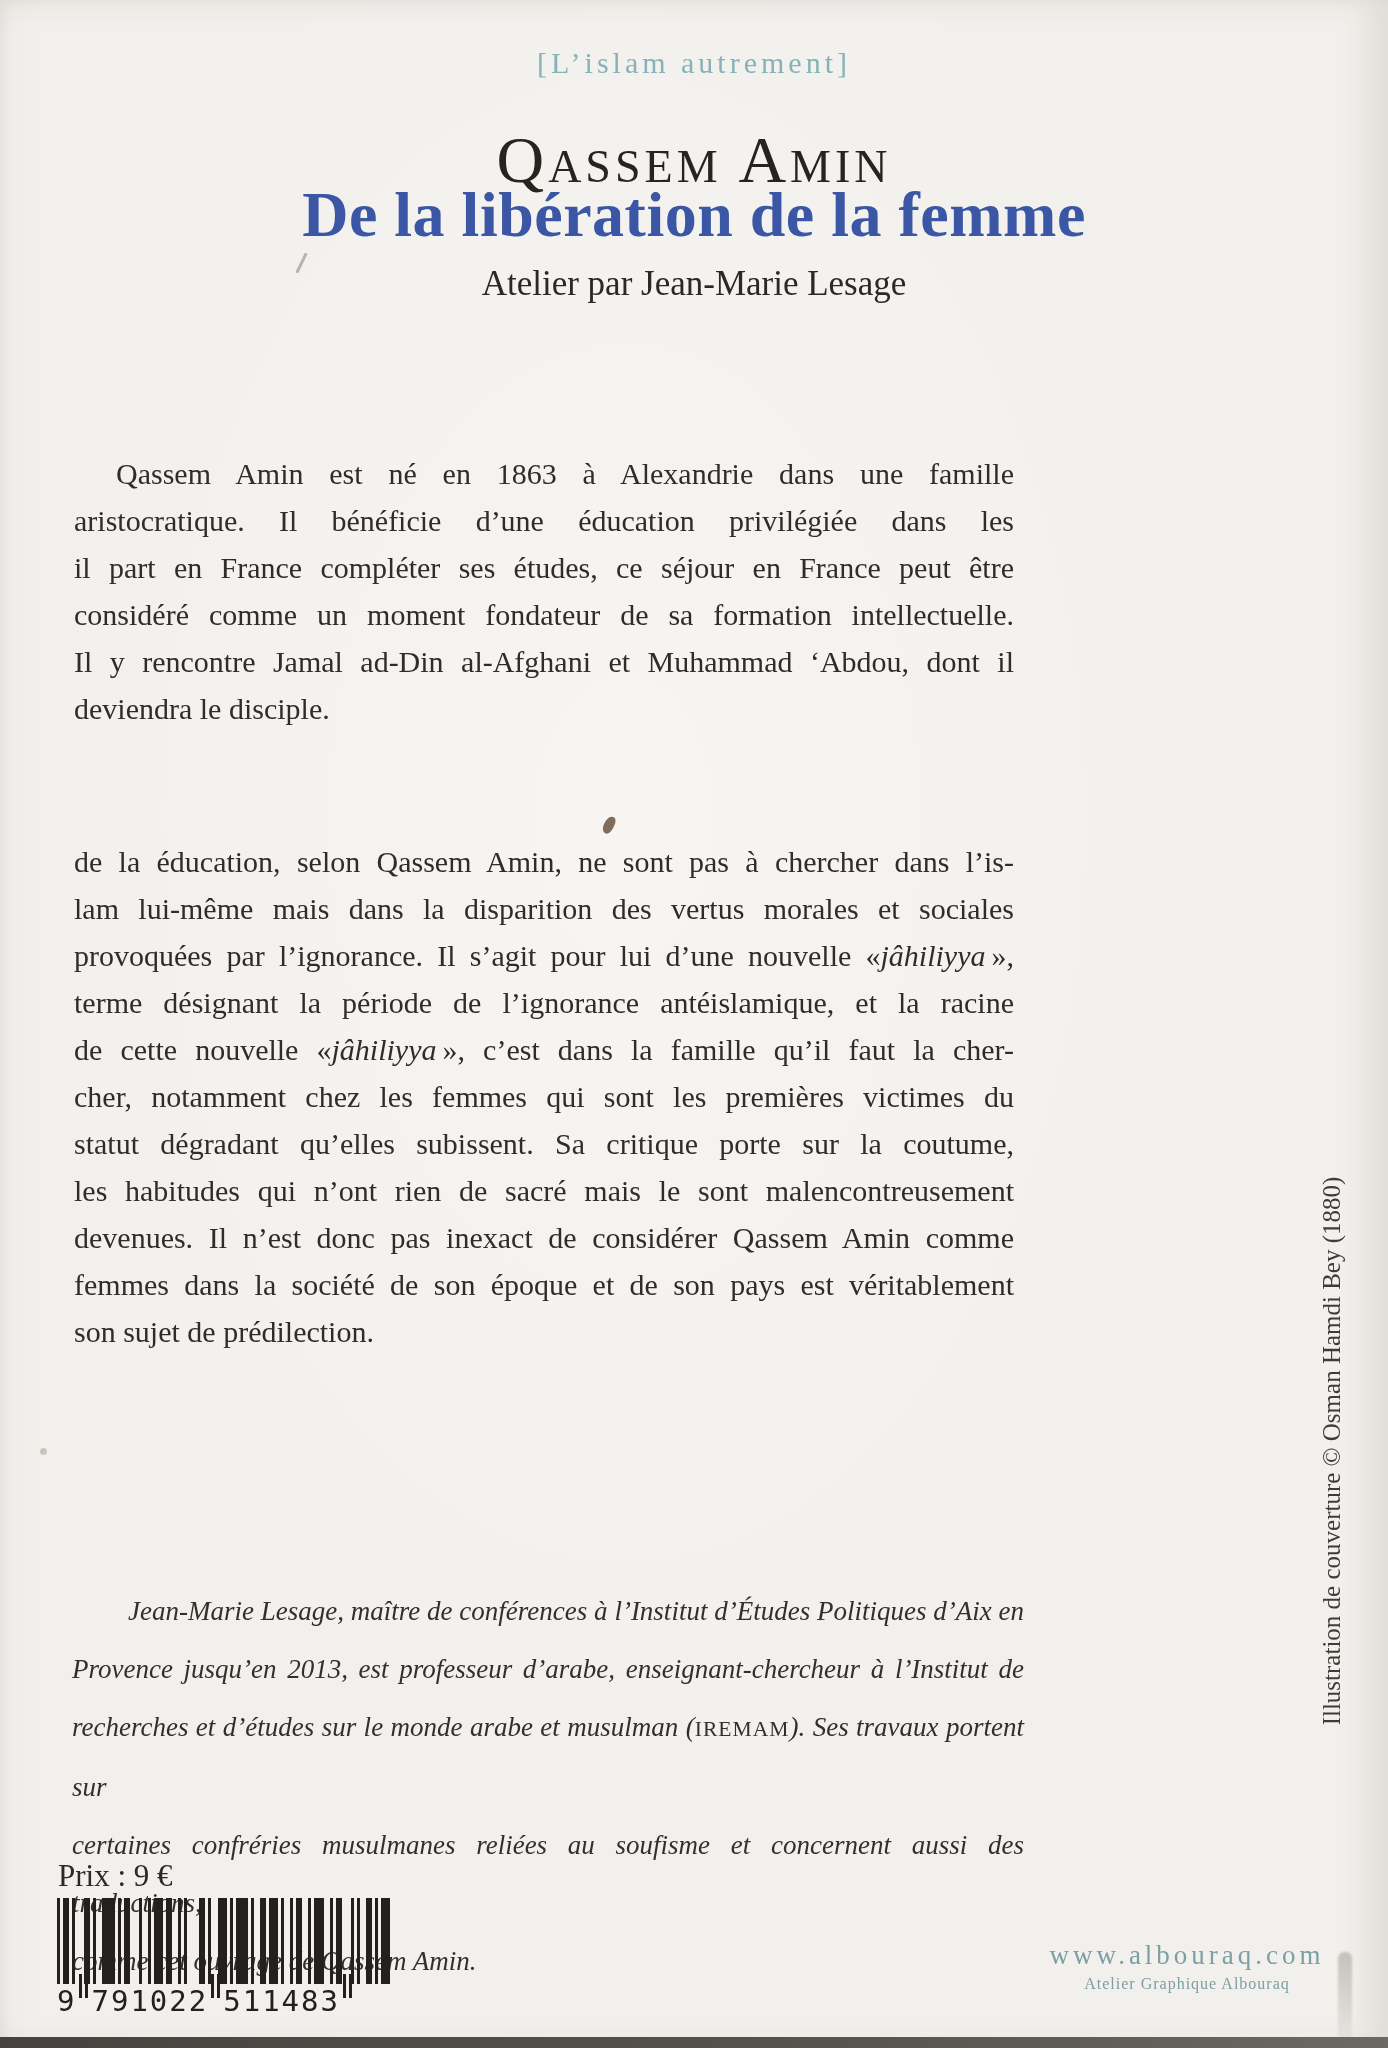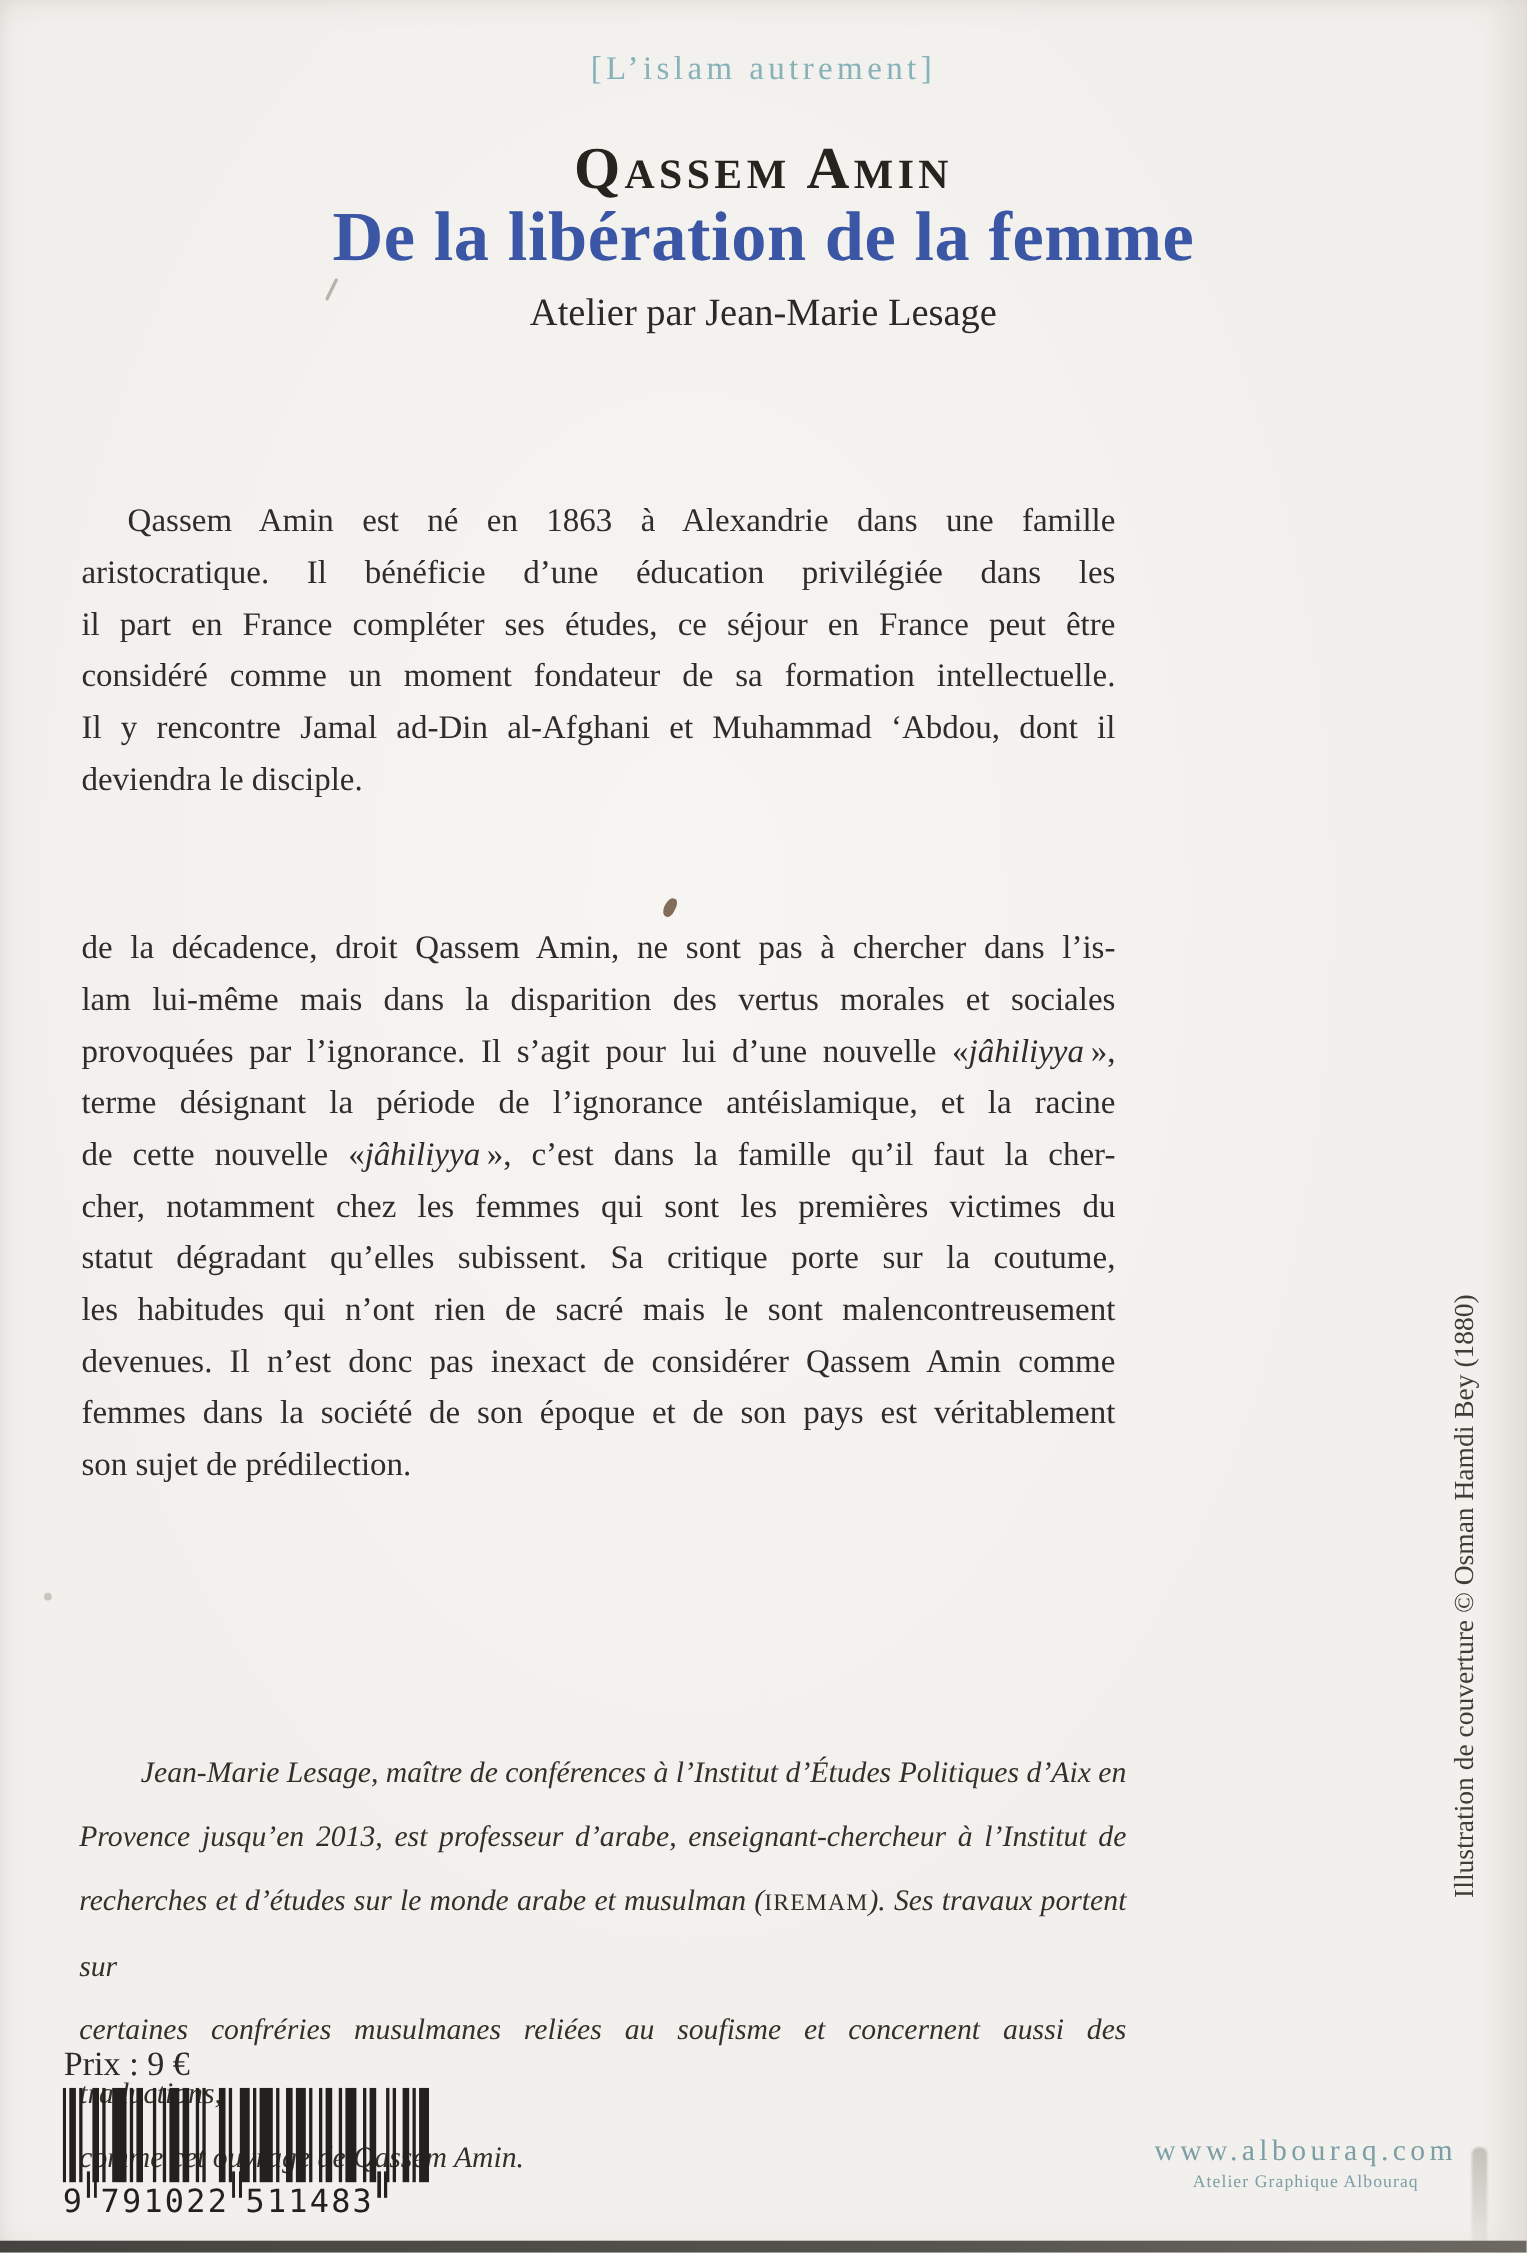--- a/index.html
+++ b/index.html
@@ -26,22 +26,22 @@
   .collection-label{
     position:absolute;top:46px;left:0;width:100%;
     text-align:center;
     font-size:30px;letter-spacing:4px;
     color:var(--label-teal);
   }
   .author{
     position:absolute;top:122px;left:0;width:100%;
     text-align:center;
     font-variant:small-caps;
-    font-weight:700;
-    font-size:54px;letter-spacing:4px;
+    font-weight:400;
+    font-size:66px;letter-spacing:4px;
     color:#26241f;
   }
   .title{
     position:absolute;top:178px;left:0;width:100%;
     text-align:center;
     font-weight:700;
     font-size:64px;letter-spacing:0.5px;
     color:var(--title-blue);
   }
   .subtitle{
@@ -167,21 +167,21 @@
       <div class="line">aristocratique. Il bénéficie d’une éducation privilégiée dans les</div>
       <div class="line">il part en France compléter ses études, ce séjour en France peut être</div>
       <div class="line">considéré comme un moment fondateur de sa formation intellectuelle.</div>
       <div class="line">Il y rencontre Jamal ad-Din al-Afghani et Muhammad ‘Abdou, dont il</div>
       <div class="line last">deviendra le disciple.</div>
     </div>
 
   <div class="ink-speck"></div>
 
   <div class="bodytext para2">
-      <div class="line">de la décadence, droit Qassem Amin, ne sont pas à chercher dans l’is-</div>
+      <div class="line">de la éducation, selon Qassem Amin, ne sont pas à chercher dans l’is-</div>
       <div class="line">lam lui-même mais dans la disparition des vertus morales et sociales</div>
       <div class="line">provoquées par l’ignorance. Il s’agit pour lui d’une nouvelle «<em>jâhiliyya</em> »,</div>
       <div class="line">terme désignant la période de l’ignorance antéislamique, et la racine</div>
       <div class="line">de cette nouvelle «<em>jâhiliyya</em> », c’est dans la famille qu’il faut la cher-</div>
       <div class="line">cher, notamment chez les femmes qui sont les premières victimes du</div>
       <div class="line">statut dégradant qu’elles subissent. Sa critique porte sur la coutume,</div>
       <div class="line">les habitudes qui n’ont rien de sacré mais le sont malencontreusement</div>
       <div class="line">devenues. Il n’est donc pas inexact de considérer Qassem Amin comme</div>
       <div class="line">femmes dans la société de son époque et de son pays est véritablement</div>
       <div class="line last">son sujet de prédilection.</div>

